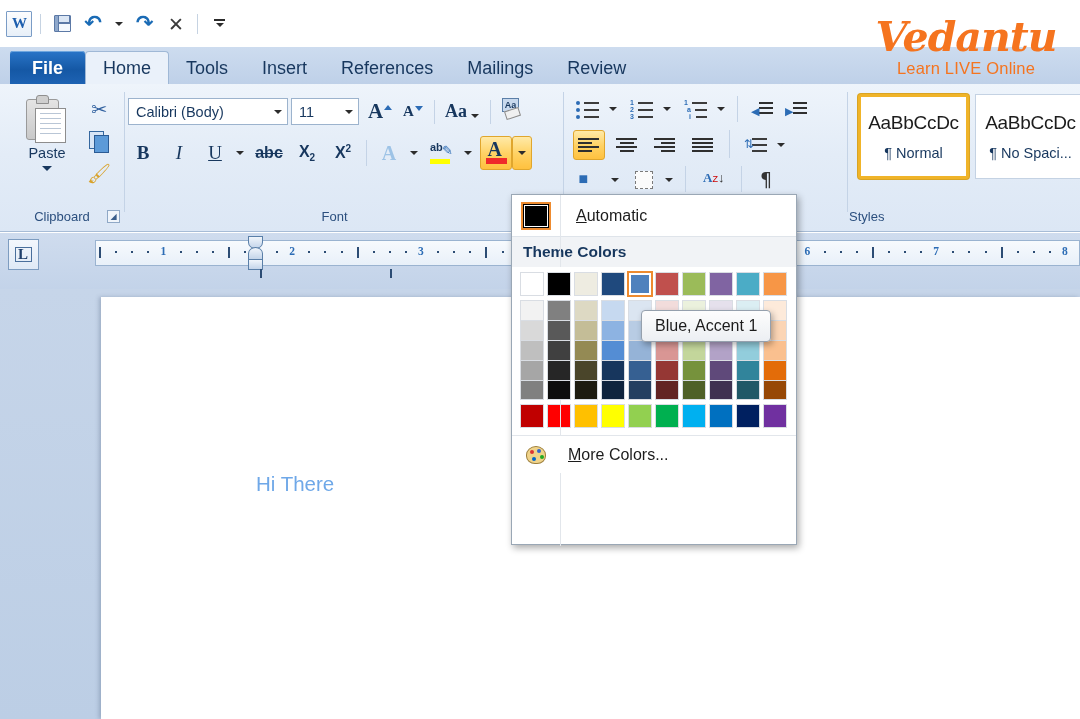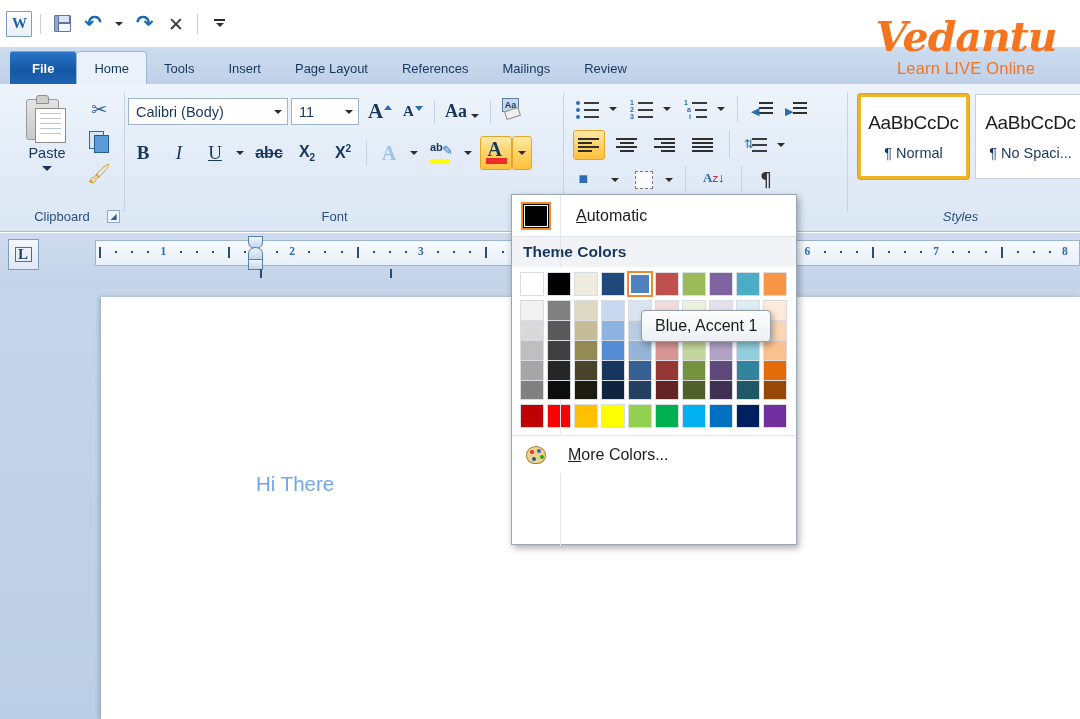--- a/index.html
+++ b/index.html
@@ -86,21 +86,21 @@
   }
 
   
   .tabstrip {
     position: absolute; left: 0; top: 47px; width: 1080px; height: 38px;
     background: linear-gradient(180deg,#cddcef 0%,#bed0e8 100%);
     display: flex; align-items: flex-end;
   }
   .tab {
     height: 33px; padding: 0 17px; display: flex; align-items: center;
-    font-size: 13px; color: #17375e; position: relative; white-space: nowrap;
+    font-size: 18px; color: #17375e; position: relative; white-space: nowrap;
   }
   .tab-file {
     background: linear-gradient(180deg,#2a75c8 0%,#1558a5 55%,#1e63b4 100%);
     color: #ffffff; font-weight: bold; height: 34px;
     border-radius: 3px 3px 0 0; margin-left: 10px; padding: 0 22px;
     box-shadow: inset 0 1px 0 #6fa6de;
   }
   .tab-active {
     background: #eaf1fa;
     border: 1px solid #9fb8d6; border-bottom: 0;
@@ -439,21 +439,20 @@
 <div class="vedantu">
   <div class="vedantu-word">Vedantu</div>
   <div class="vedantu-tag">Learn LIVE Online</div>
 </div>
 
 <div class="tabstrip">
   <div class="tab tab-file">File</div>
   <div class="tab tab-active">Home</div>
   <div class="tab">Tools</div>
   <div class="tab">Insert</div>
-  <div class="tab">Page Layout</div>
   <div class="tab">References</div>
   <div class="tab">Mailings</div>
   <div class="tab">Review</div>
 </div>
 
 <div class="ribbon">
 
   <div class="grp g-clip">
     <div class="paste-btn">
       <div class="clipboard-ico">
@@ -699,21 +698,21 @@
 
   <div class="grp g-styles">
     <div class="style-tile sel" style="left:9px;">
       <div class="style-sample">AaBbCcDc</div>
       <div class="style-name">¶ Normal</div>
     </div>
     <div class="style-tile" style="left:126px;">
       <div class="style-sample">AaBbCcDc</div>
       <div class="style-name">¶ No Spaci...</div>
     </div>
-    <div class="grp-label" style="text-align:center;padding-right:8px;font-style:italic;">Styles</div>
+    <div class="grp-label" style="text-align:left;padding-right:8px;">Styles</div>
   </div>
 </div>
 
 <div class="ruler-h">
   <div class="tabsel">
       <span>L</span>
     </div>
   <div class="ruler-track" id="rtrack">
       <div class="rtick maj" style="left: 3px;"></div>
       <div class="rtick" style="left: 19.1px;"></div>

